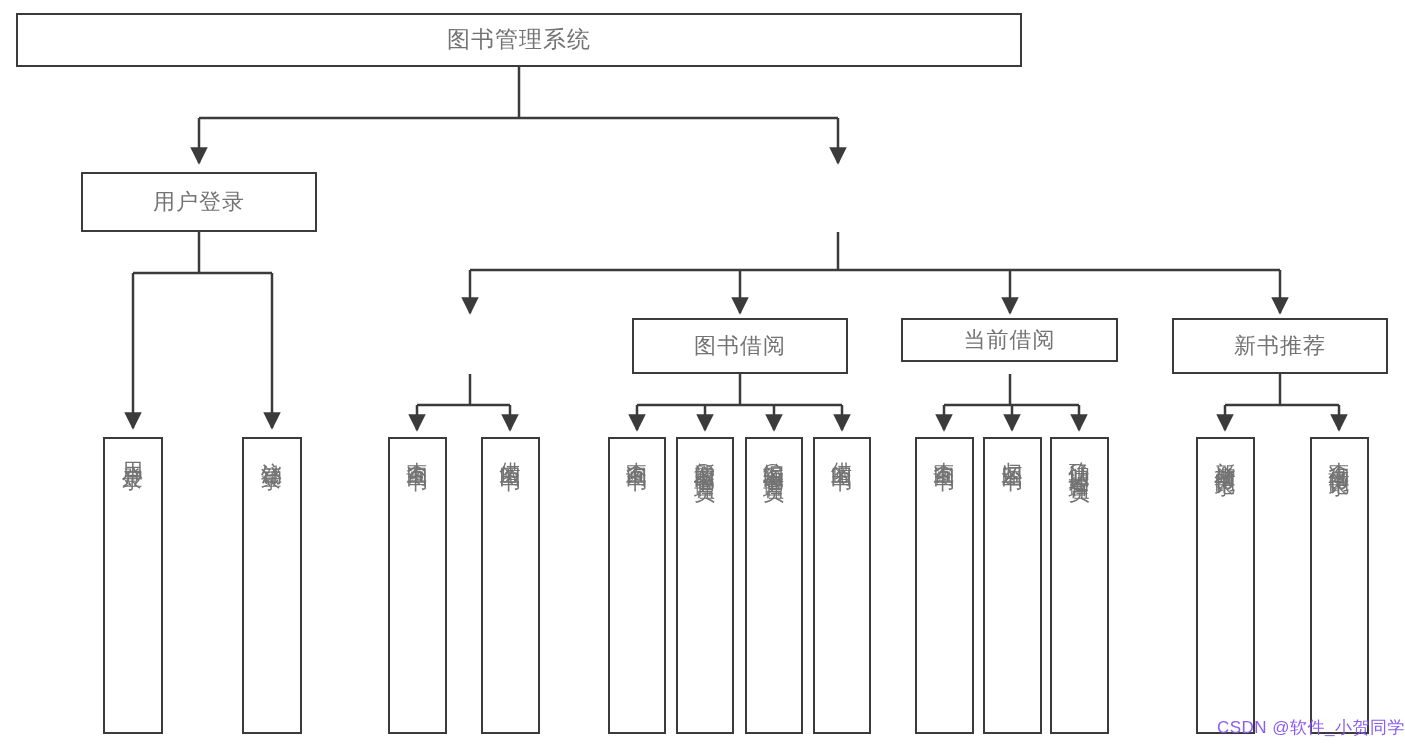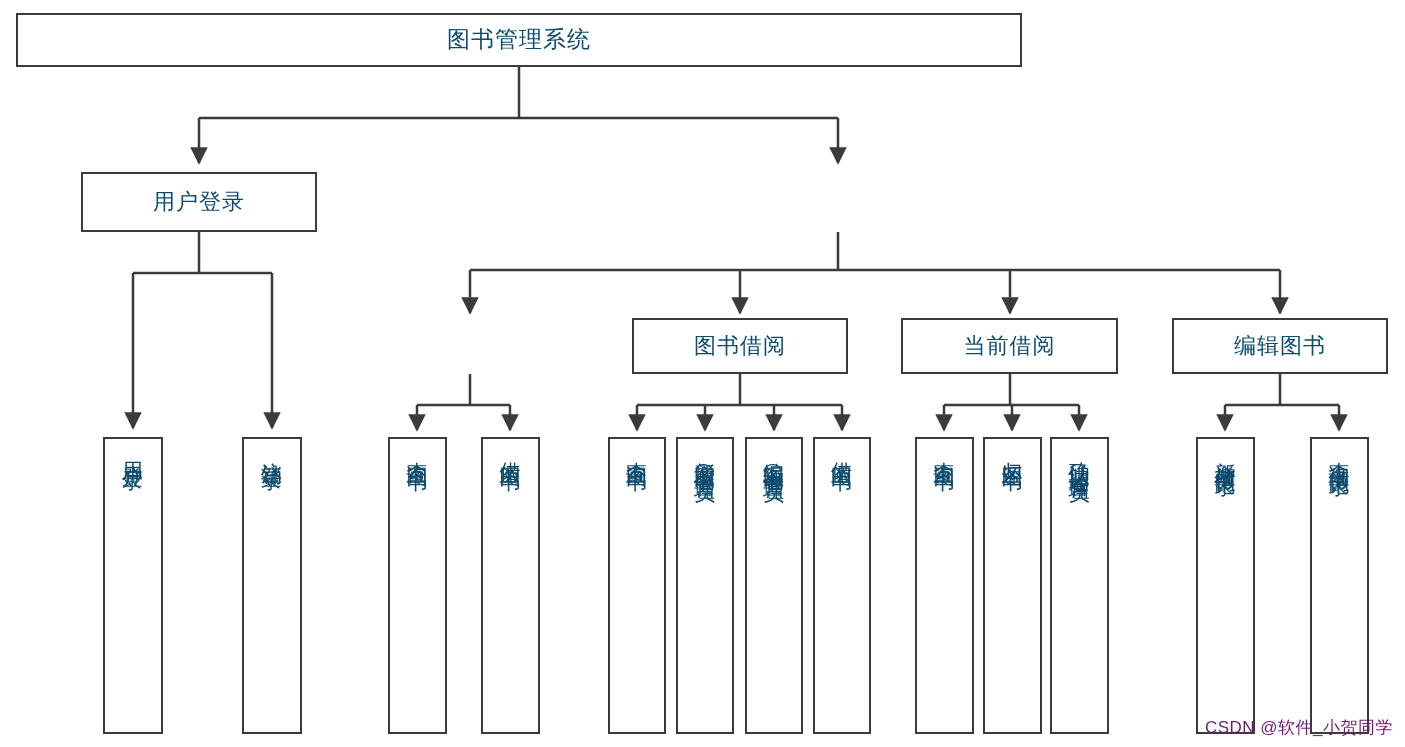--- a/index.html
+++ b/index.html
@@ -26,21 +26,21 @@
     height: 747px;
   }
   .node {
     position: absolute;
     box-sizing: border-box;
     border: 2px solid #3b3b3b;
     background: #ffffff;
     display: flex;
     align-items: center;
     justify-content: center;
-    color: #0c4a6e;
+    color: #737373;
     line-height: 1.12;
   }
   .node.horizontal {
     font-size: 22px;
     letter-spacing: 1px;
   }
   .node.root {
     font-size: 23px;
   }
   .node.leaf {
@@ -55,24 +55,24 @@
   }
   .node.leaf .label {
     writing-mode: vertical-rl;
     text-orientation: upright;
     letter-spacing: 3px;
     line-height: 1;
     white-space: nowrap;
   }
   #watermark {
     position: absolute;
-    right: 12px;
+    right: 0;
     bottom: 8px;
     font-size: 17px;
-    color: #701a75;
+    color: #8b5cf6;
     letter-spacing: 0.5px;
     white-space: nowrap;
     pointer-events: none;
   }
 </style>
 </head>
 <body>
 
 <div id="diagram-root">
 
@@ -131,25 +131,25 @@
     <span class="label">图书管理系统</span>
   </div>
 
   <div class="node horizontal" style="left:81px; top:172px; width:236px; height:60px;">
     <span class="label">用户登录</span>
   </div>
 
   <div class="node horizontal" style="left:632px; top:318px; width:216px; height:56px;">
     <span class="label">图书借阅</span>
   </div>
-  <div class="node horizontal" style="left:901px; top:318px; width:217px; height:56px;font-family:Liberation Serif, serif;">
+  <div class="node horizontal" style="left:901px; top:318px; width:217px; height:44px;font-family:Liberation Serif, serif;">
     <span class="label">当前借阅</span>
   </div>
   <div class="node horizontal" style="left:1172px; top:318px; width:216px; height:56px;">
-    <span class="label">编辑图书</span>
+    <span class="label">新书推荐</span>
   </div>
 
   <div class="node leaf" style="left:103px; top:437px; width:60px; height:297px;">
     <span class="label">用户登录</span>
   </div>
   <div class="node leaf" style="left:242px; top:437px; width:60px; height:297px;">
     <span class="label">注销登录</span>
   </div>
 
   <div class="node leaf" style="left:388px; top:437px; width:59px; height:297px;">

